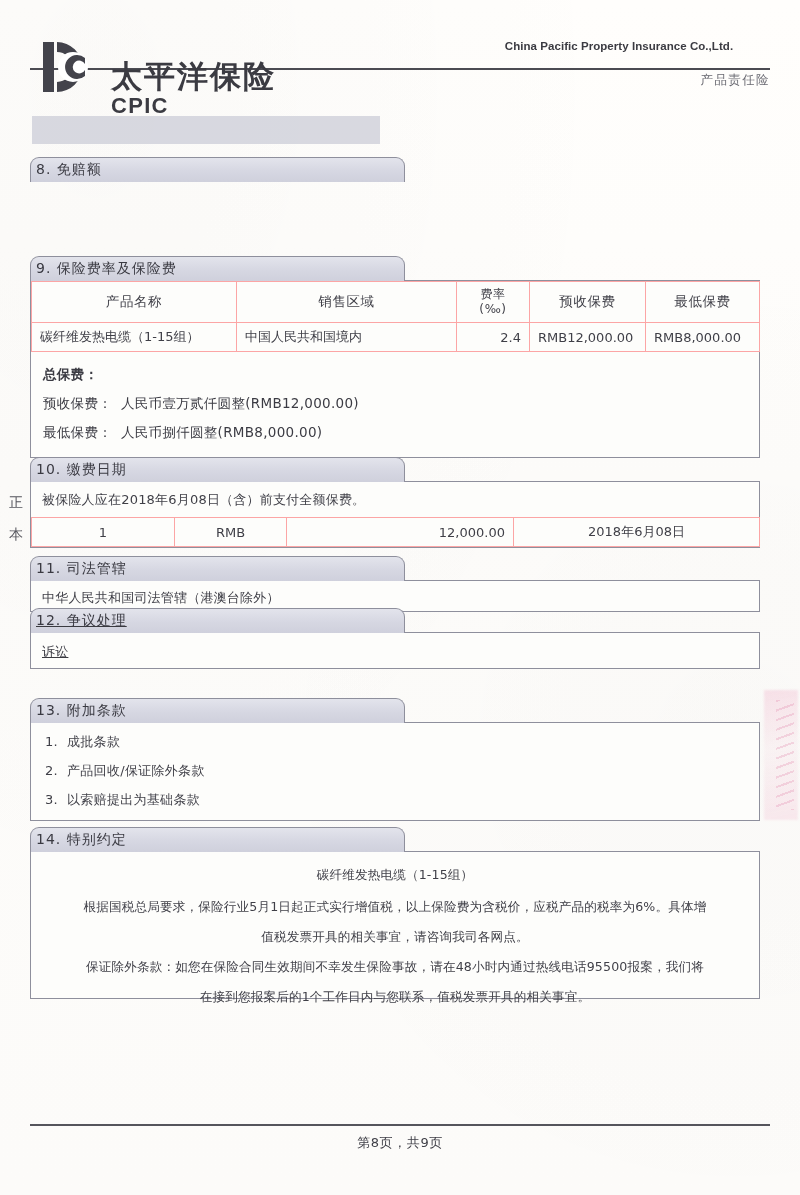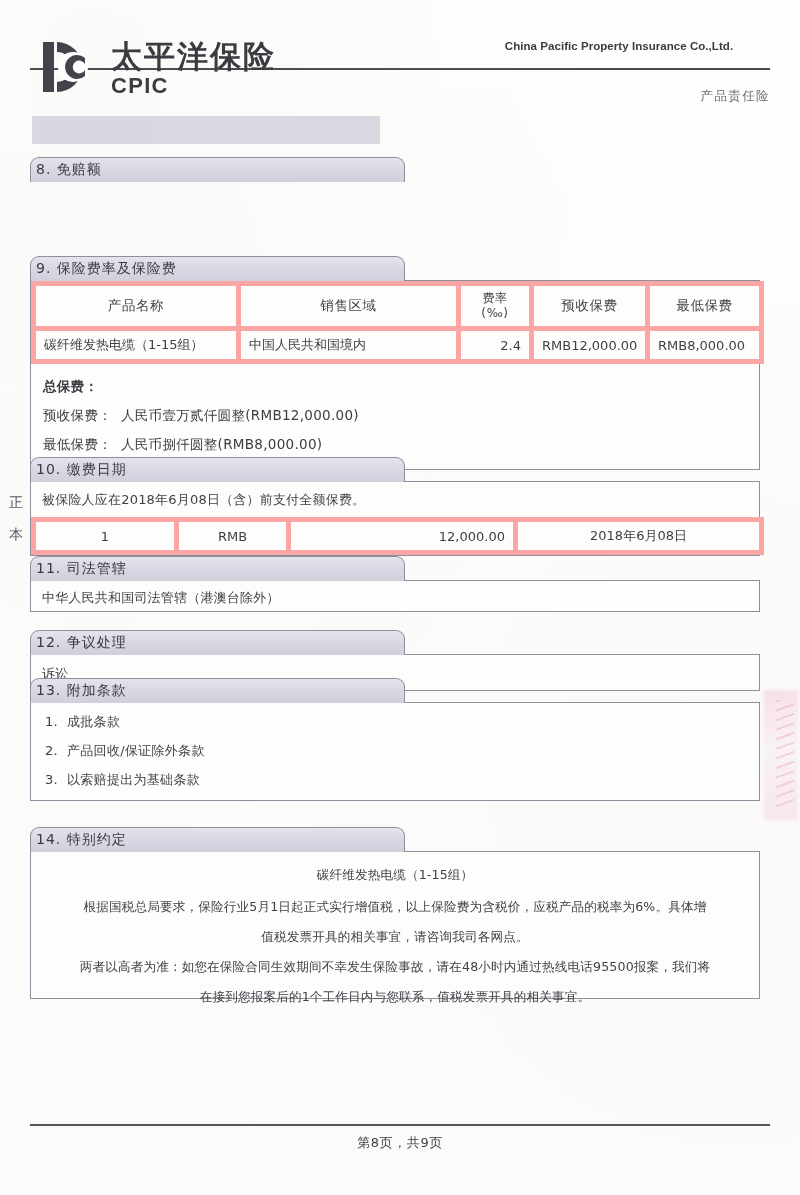--- a/index.html
+++ b/index.html
@@ -25,35 +25,35 @@
   }
 
   
   .header{position:absolute;left:0;top:0;width:800px;height:118px;}
   .top-rule{
     position:absolute;left:30px;top:68px;width:740px;height:2px;
     background:#4b4b52;
   }
   .logo-wrap{position:absolute;left:40px;top:38px;display:flex;align-items:flex-start;}
   .logo-mark{width:62px;height:58px;flex:0 0 auto;margin-right:9px;}
-  .logo-text{padding-top:1px;}
+  .logo-text{padding-top:1px;margin-top:20px;}
   .logo-cn{
     font-family:"DejaVu Sans","Liberation Sans",sans-serif;
     font-size:31px;font-weight:700;letter-spacing:2px;color:#3b3b42;
     line-height:34px;white-space:nowrap;
   }
   .logo-en{
     font-family:"Liberation Sans",sans-serif;
     font-size:22px;font-weight:700;letter-spacing:1.3px;color:#3b3b42;
     line-height:24px;margin-top:1px;
   }
   .co-block{position:absolute;left:468px;top:38px;width:302px;text-align:center;}
   .co-cn{font-size:14.5px;font-weight:700;color:#3b3b42;line-height:20px;letter-spacing:.4px;white-space:nowrap;}
   .co-en{font-family:"Liberation Sans",sans-serif;font-size:11.5px;font-weight:700;color:#3b3b42;line-height:16px;letter-spacing:.05px;white-space:nowrap;}
-  .product-line{position:absolute;left:468px;top:88px;width:302px;text-align:right;font-size:12.5px;color:#6a6a72;letter-spacing:1.4px;}
+  .product-line{position:absolute;left:468px;top:72px;width:302px;text-align:right;font-size:12.5px;color:#6a6a72;letter-spacing:1.4px;}
 
   .gray-band{
     position:absolute;left:32px;top:116px;width:348px;height:28px;
     background:#cdced9;opacity:.78;
   }
 
   
   .margin-mark{
     position:absolute;left:6px;top:486px;width:20px;
     font-size:14px;color:#55555d;line-height:32px;text-align:center;
@@ -103,21 +103,21 @@
     letter-spacing:.2px;
   }
   .pad{padding:7px 11px 9px 11px;}
 
   
   table.grid{
     width:100%;border-collapse:collapse;table-layout:fixed;
     font-size:13px;color:#3f3f47;
   }
   table.grid td,table.grid th{
-    border:5px solid #fca5a5;
+    border:1px solid #fca5a5;
     padding:5px 8px;
     font-weight:400;
     vertical-align:middle;
     box-sizing:border-box;
   }
   table.grid th{text-align:center;font-size:13.5px;letter-spacing:.6px;}
   .c-center{text-align:center;}
   .c-right{text-align:right;}
   .c-left{text-align:left;}
   .rate-head-small{font-size:12px;line-height:15px;}
@@ -260,44 +260,44 @@
     </div>
   </div>
 
   <div class="section" style="top:556px;">
     <div class="sec-tab w-narrow">11.  司法管辖</div>
     <div class="sec-body pad" style="height:32px;padding-top:5px;">
       <p>中华人民共和国司法管辖（港澳台除外）</p>
     </div>
   </div>
 
-  <div class="section" style="top:630px;">
+  <div class="section" style="top:608px;text-decoration:underline;">
     <div class="sec-tab w-narrow">12.  争议处理</div>
     <div class="sec-body pad" style="height:37px;padding-top:7px;">
       <p>诉讼</p>
     </div>
   </div>
 
-  <div class="section" style="top:678px;">
+  <div class="section" style="top:698px;">
     <div class="sec-tab w-narrow">13.  附加条款</div>
     <div class="sec-body">
       <ol class="clauses">
         <li><span class="num">1.</span><span>成批条款</span></li>
         <li><span class="num">2.</span><span>产品回收/保证除外条款</span></li>
         <li><span class="num">3.</span><span>以索赔提出为基础条款</span></li>
       </ol>
     </div>
   </div>
 
   <div class="section" style="top:827px;text-align:center;">
     <div class="sec-tab w-narrow">14.  特别约定</div>
     <div class="sec-body sp-body" style="height:148px;">
       <div class="line first">碳纤维发热电缆（1-15组）</div>
       <div class="line">根据国税总局要求，保险行业5月1日起正式实行增值税，以上保险费为含税价，应税产品的税率为6%。具体增</div>
       <div class="line">值税发票开具的相关事宜，请咨询我司各网点。</div>
-      <div class="line">两者以高者为准：如您在保险合同生效期间不幸发生保险事故，请在48小时内通过热线电话95500报案，我们将</div>
+      <div class="line">保证除外条款：如您在保险合同生效期间不幸发生保险事故，请在48小时内通过热线电话95500报案，我们将</div>
       <div class="line">在接到您报案后的1个工作日内与您联系，值税发票开具的相关事宜。</div>
     </div>
   </div>
 
   <div class="foot-rule"></div>
   <div class="foot-text">第8页，共9页</div>
 </div>
 
 </body></html>

